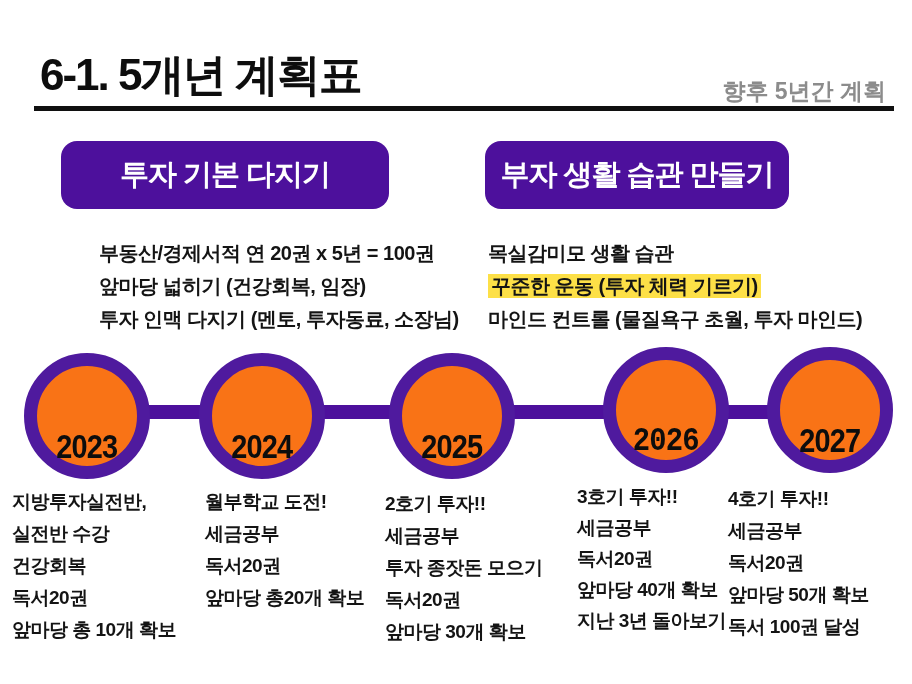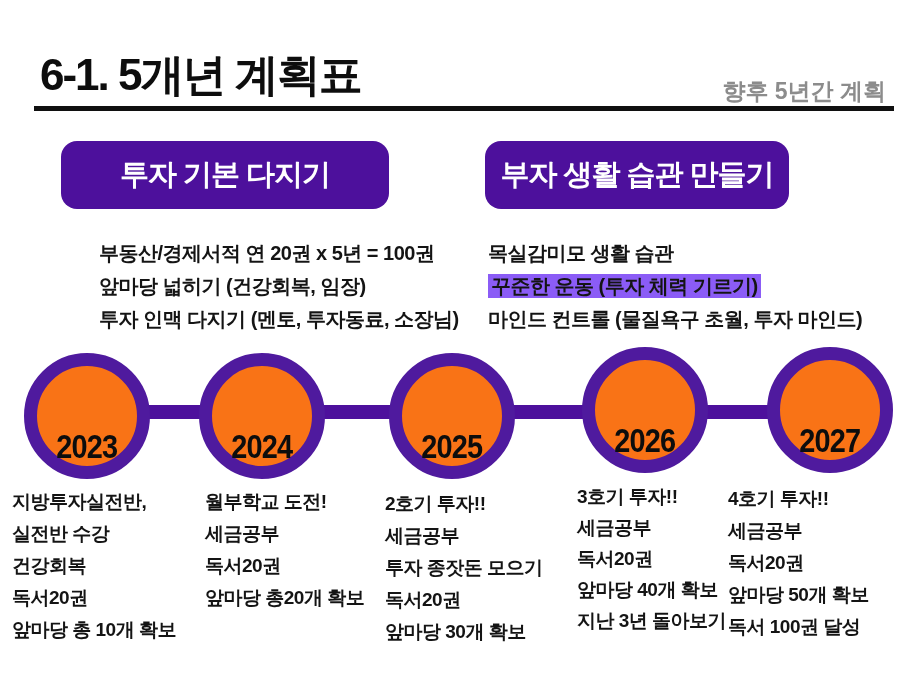--- a/index.html
+++ b/index.html
@@ -16,21 +16,21 @@
         display:flex;align-items:center;justify-content:center;font-size:29px;font-weight:800;
         letter-spacing:-1px;white-space:nowrap;top:141px;}
   .pill-left{left:61px;width:328px;}
   .pill-right{left:485px;width:304px;}
 
   
   .sec-list{position:absolute;font-size:20px;font-weight:800;letter-spacing:-0.5px;}
   .sec-list p{margin:0;line-height:33px;white-space:nowrap;}
   .sec-left{left:55px;top:237px;margin-left:44px;}
   .sec-right{left:488px;top:237px;}
-  .highlight{background:#8b5cf6;padding:1px 3px;}
+  .highlight{background:#fde047;padding:1px 3px;}
 
   
   .connector{position:absolute;left:87px;top:405px;width:743px;height:14px;background:#4d109c;}
   .circle{position:absolute;width:100px;height:100px;border:13px solid #4f1a9e;border-radius:50%;
           background:#f97316;display:flex;align-items:flex-end;justify-content:center;}
   .year{font-size:34px;font-weight:800;color:#0d0d0d;letter-spacing:-1px;transform:scaleX(0.85);white-space:nowrap;}
 
   
   .ylist{position:absolute;font-size:19px;font-weight:800;letter-spacing:-0.5px;}
   .ylist p{margin:0;line-height:32px;white-space:nowrap;}
@@ -65,21 +65,21 @@
 
   <div class="circle" style="left:24px;top:353px;">
     <span class="year">2023</span>
   </div>
   <div class="circle" style="left:199px;top:353px;">
     <span class="year">2024</span>
   </div>
   <div class="circle" style="left:389px;top:353px;">
     <span class="year">2025</span>
   </div>
-  <div class="circle" style="left:582px;top:347px;">
+  <div class="circle" style="left:603px;top:347px;font-family:Liberation Mono, monospace;">
     <span class="year">2026</span>
   </div>
   <div class="circle" style="left:767px;top:347px;">
     <span class="year">2027</span>
   </div>
 
   <div class="ylist" style="left:12px;top:486px;">
     <p>지방투자실전반,</p>
     <p>실전반 수강</p>
     <p>건강회복</p>

